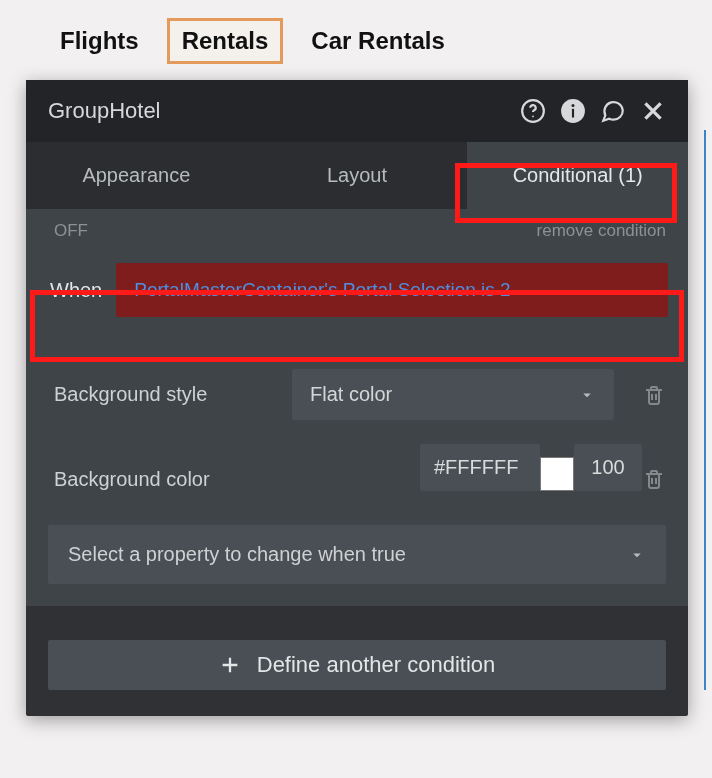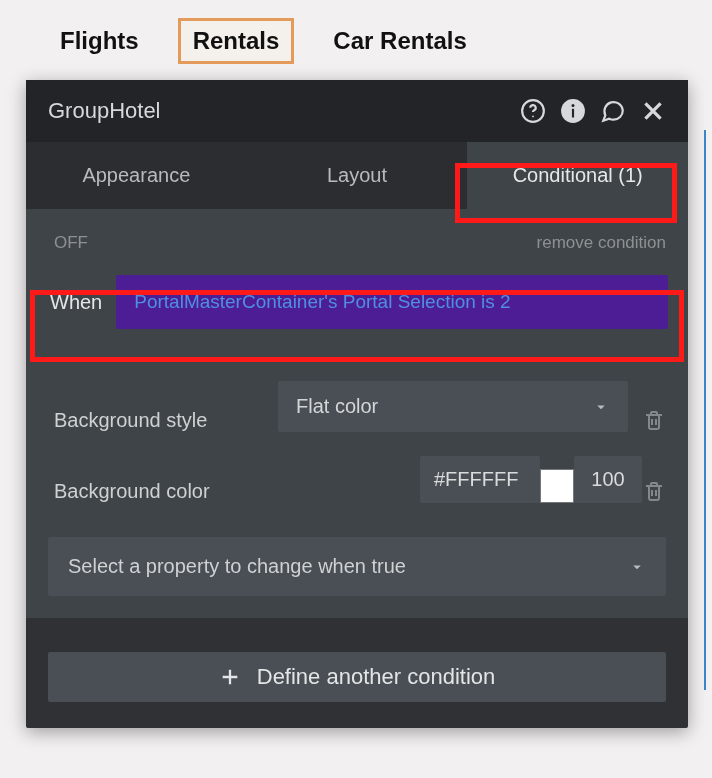--- a/index.html
+++ b/index.html
@@ -1,19 +1,19 @@
 <!DOCTYPE html>
 <html><head>
 <meta charset="utf-8">
 <style>
   * { box-sizing: border-box; margin: 0; padding: 0; font-family: -apple-system, BlinkMacSystemFont, "Segoe UI", Arial, sans-serif; }
   body { width: 712px; height: 778px; background: #f2f0f0; position: relative; }
 
   
-  .page-tabs { display: flex; gap: 27px; padding: 18px 48px 12px 48px; align-items: center; }
+  .page-tabs { display: flex; gap: 16px; padding: 18px 48px 12px 48px; align-items: center; }
   .page-tab { font-size: 24px; font-weight: 700; color: #111; padding: 6px 12px; cursor: pointer; }
   .page-tab.active { border: 3px solid #e39a5a; background: #f4f0ec; }
   .bg-block { position: absolute; right: 0; top: 130px; width: 8px; height: 560px; border-left: 2px solid #3d86c7; }
 
   
   .inspector {
     position: absolute; left: 26px; top: 80px;
     width: 662px; background: #2f3134; color: #cfd1d3;
     box-shadow: 0 4px 18px rgba(0,0,0,.35);
     border-radius: 2px;
@@ -31,39 +31,39 @@
   .insp-tabs { display:flex; background:#2b2d30; }
   .insp-tab {
     flex:1; text-align:center; padding:22px 10px; font-size:20px; color:#b7bbbe;
     cursor:pointer;
   }
   .insp-tab.active { background:#3f4448; color:#e5e7e8; }
   .highlight-tab { position:absolute; left:429px; top:83px; width:222px; height:60px; border:5px solid #ff1a1a; pointer-events:none; }
 
   .insp-body { background:#3f4448; padding: 0 0 14px 0; }
 
-  .row-off { display:flex; justify-content:space-between; padding:24px 22px 12px 28px; color:#8d9194; font-size:17px; }
+  .row-off { display:flex; justify-content:space-between; padding:12px 22px 12px 28px; color:#8d9194; font-size:17px; }
   .row-off .remove { cursor:pointer; }
 
   .when-row {
     display:flex; align-items:center; gap:14px;
     margin: 6px 18px 0 18px; padding: 4px 2px 4px 6px;
   }
   .when-label { color:#e4e6e7; font-size:20px; }
   .expr-box {
-    flex:1; background:#4c1d95; color:#4f8fe0; padding:16px 18px; font-size:19px;
+    flex:1; background:#7f1d1d; color:#4f8fe0; padding:16px 18px; font-size:19px;
     border-radius:2px; cursor:pointer;
   }
   .highlight-when {
     position:absolute; left:4px; top:210px; width:654px; height:72px;
     border:5px solid #ff1a1a; pointer-events:none;
   }
 
   .prop-row {
-    display:flex; align-items:flex-end; gap:14px; padding: 14px 22px 6px 28px;
+    display:flex; align-items:center; gap:28px; padding: 14px 22px 6px 28px;
   }
   .prop-label { color:#cfd1d3; font-size:20px; width:210px; }
   .select {
     flex:1; background:#494f54; color:#d4d6d8; padding:14px 18px; font-size:20px;
     display:flex; justify-content:space-between; align-items:center; border-radius:2px;
     cursor:pointer;
   }
   .chevron { width:18px; height:18px; }
   .trash { width:24px; height:24px; color:#84888b; cursor:pointer; flex-shrink:0; }
 

